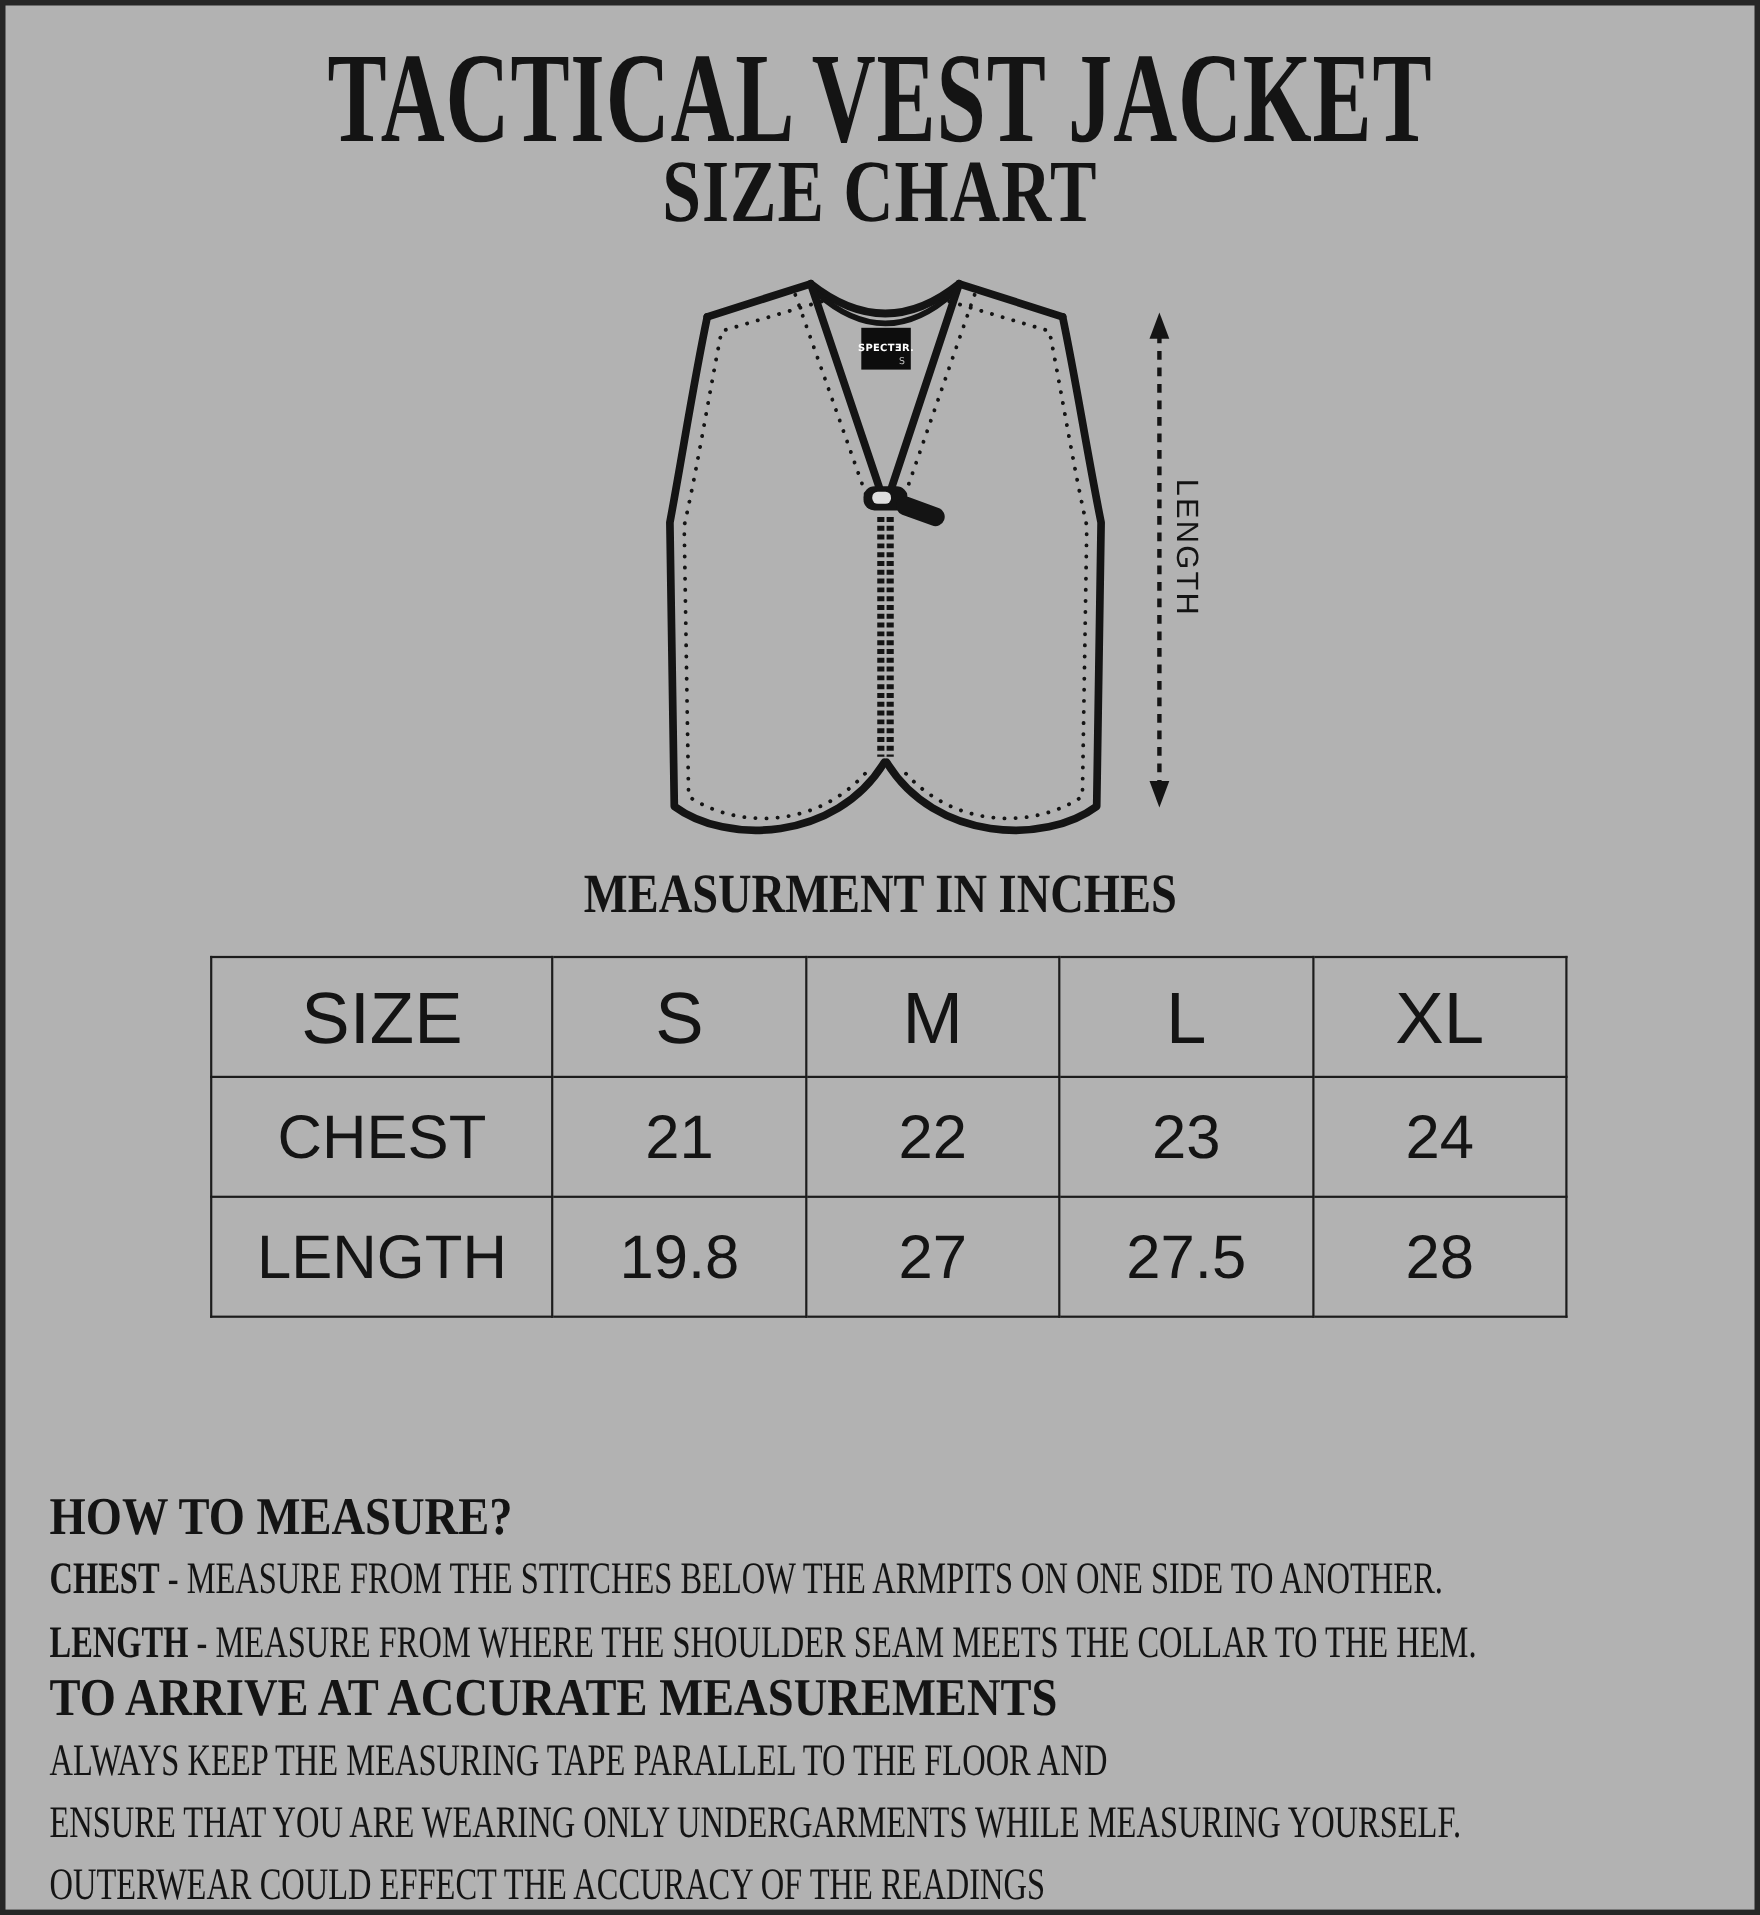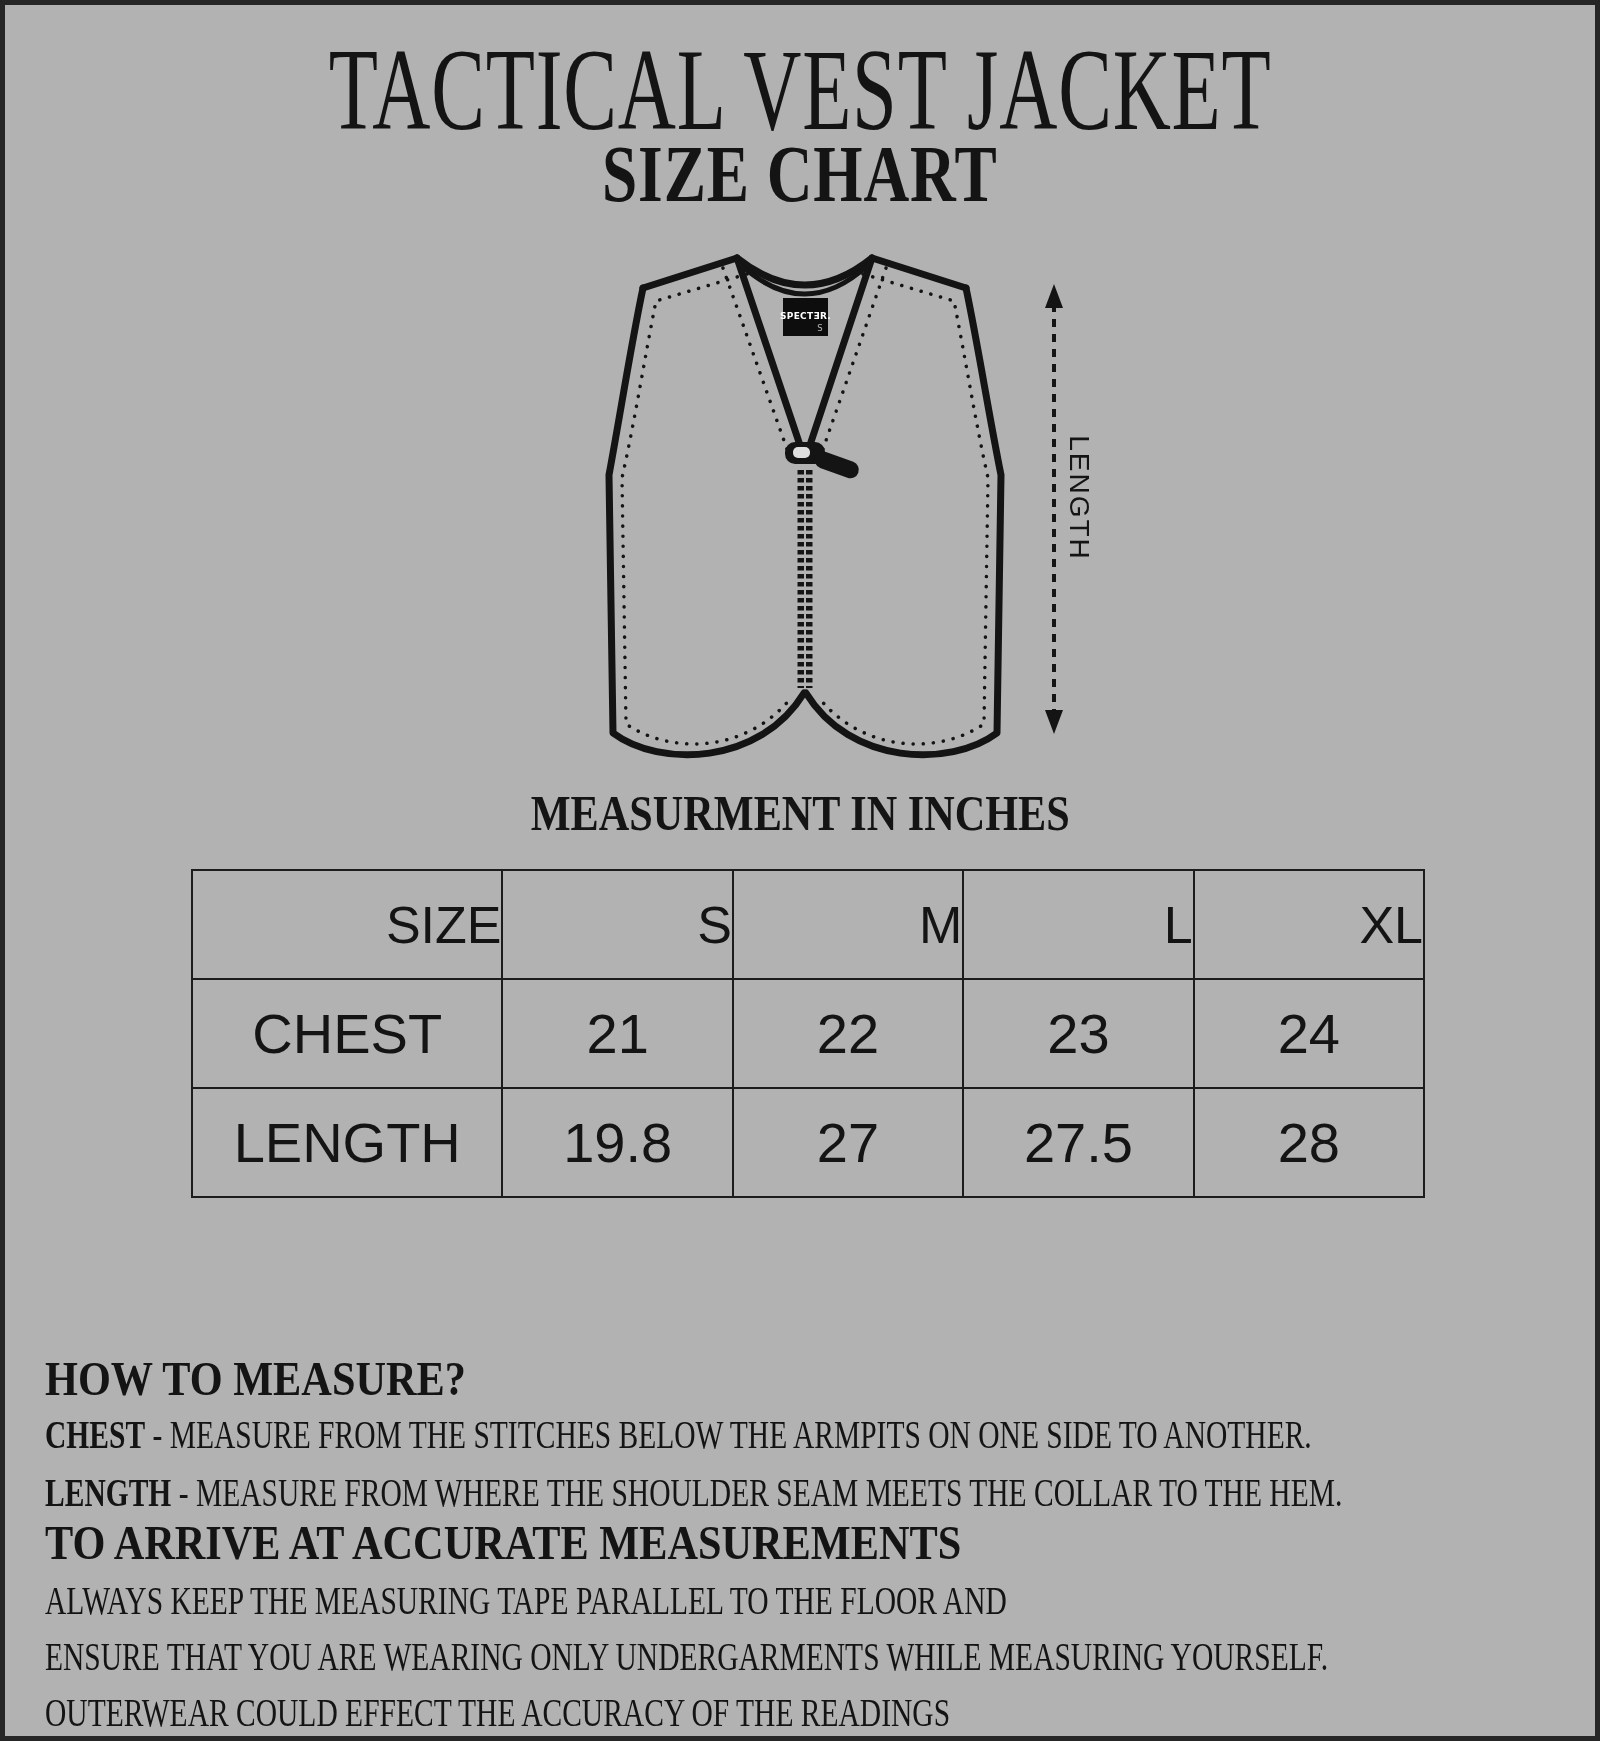--- a/index.html
+++ b/index.html
@@ -8,39 +8,39 @@
     width:1600px;height:1741px;
     box-sizing:border-box;
     background:#b2b2b2;
     border:5px solid #262626;
     color:#141414;
     font-family:"Liberation Serif","DejaVu Serif",serif;
     overflow:hidden;
   }
   .center-line{position:absolute;left:0;right:0;text-align:center;white-space:nowrap;}
   .center-line>span{display:inline-block;transform-origin:center;white-space:nowrap;}
-  .title{top:24px;font-size:106px;font-weight:normal;}
+  .title{top:24px;font-size:106px;font-weight:bold;}
   .title>span{transform:scale(0.76,1.10);letter-spacing:1px;}
   .subtitle{top:128px;font-size:72px;font-weight:bold;}
   .subtitle>span{transform:scale(0.88,1.12);letter-spacing:1px;}
   .caption{top:780px;font-size:48px;font-weight:bold;}
   .caption>span{transform:scale(0.88,1.05);}
   .vest-svg{position:absolute;left:520px;top:215px;width:600px;height:580px;}
   .size-table{
     position:absolute;left:186px;top:864px;width:1234px;
     border-collapse:collapse;table-layout:fixed;
     font-family:"Liberation Sans","DejaVu Sans",sans-serif;
   }
   .size-table td{
     border:2.5px solid #1c1c1c;
     text-align:center;vertical-align:middle;
     height:107px;font-size:56px;white-space:nowrap;
     padding:0;
   }
-  .size-table tr.hdr td{font-size:52px;text-align:right;}
+  .size-table tr.hdr td{font-size:66px;}
   .size-table col.c0{width:25.2%;}
   .left-line{position:absolute;left:40px;white-space:nowrap;margin-top:15px;}
   .left-line>span{display:inline-block;transform-origin:left center;white-space:nowrap;}
   .h-serif{font-size:46px;font-weight:bold;}
   .h-serif>span{transform:scale(0.92,1.05);}
   .body-serif{font-size:41px;}
   .body-serif>span{transform:scale(0.72,1);}
   .term{font-weight:bold;}
 </style>
 </head>

